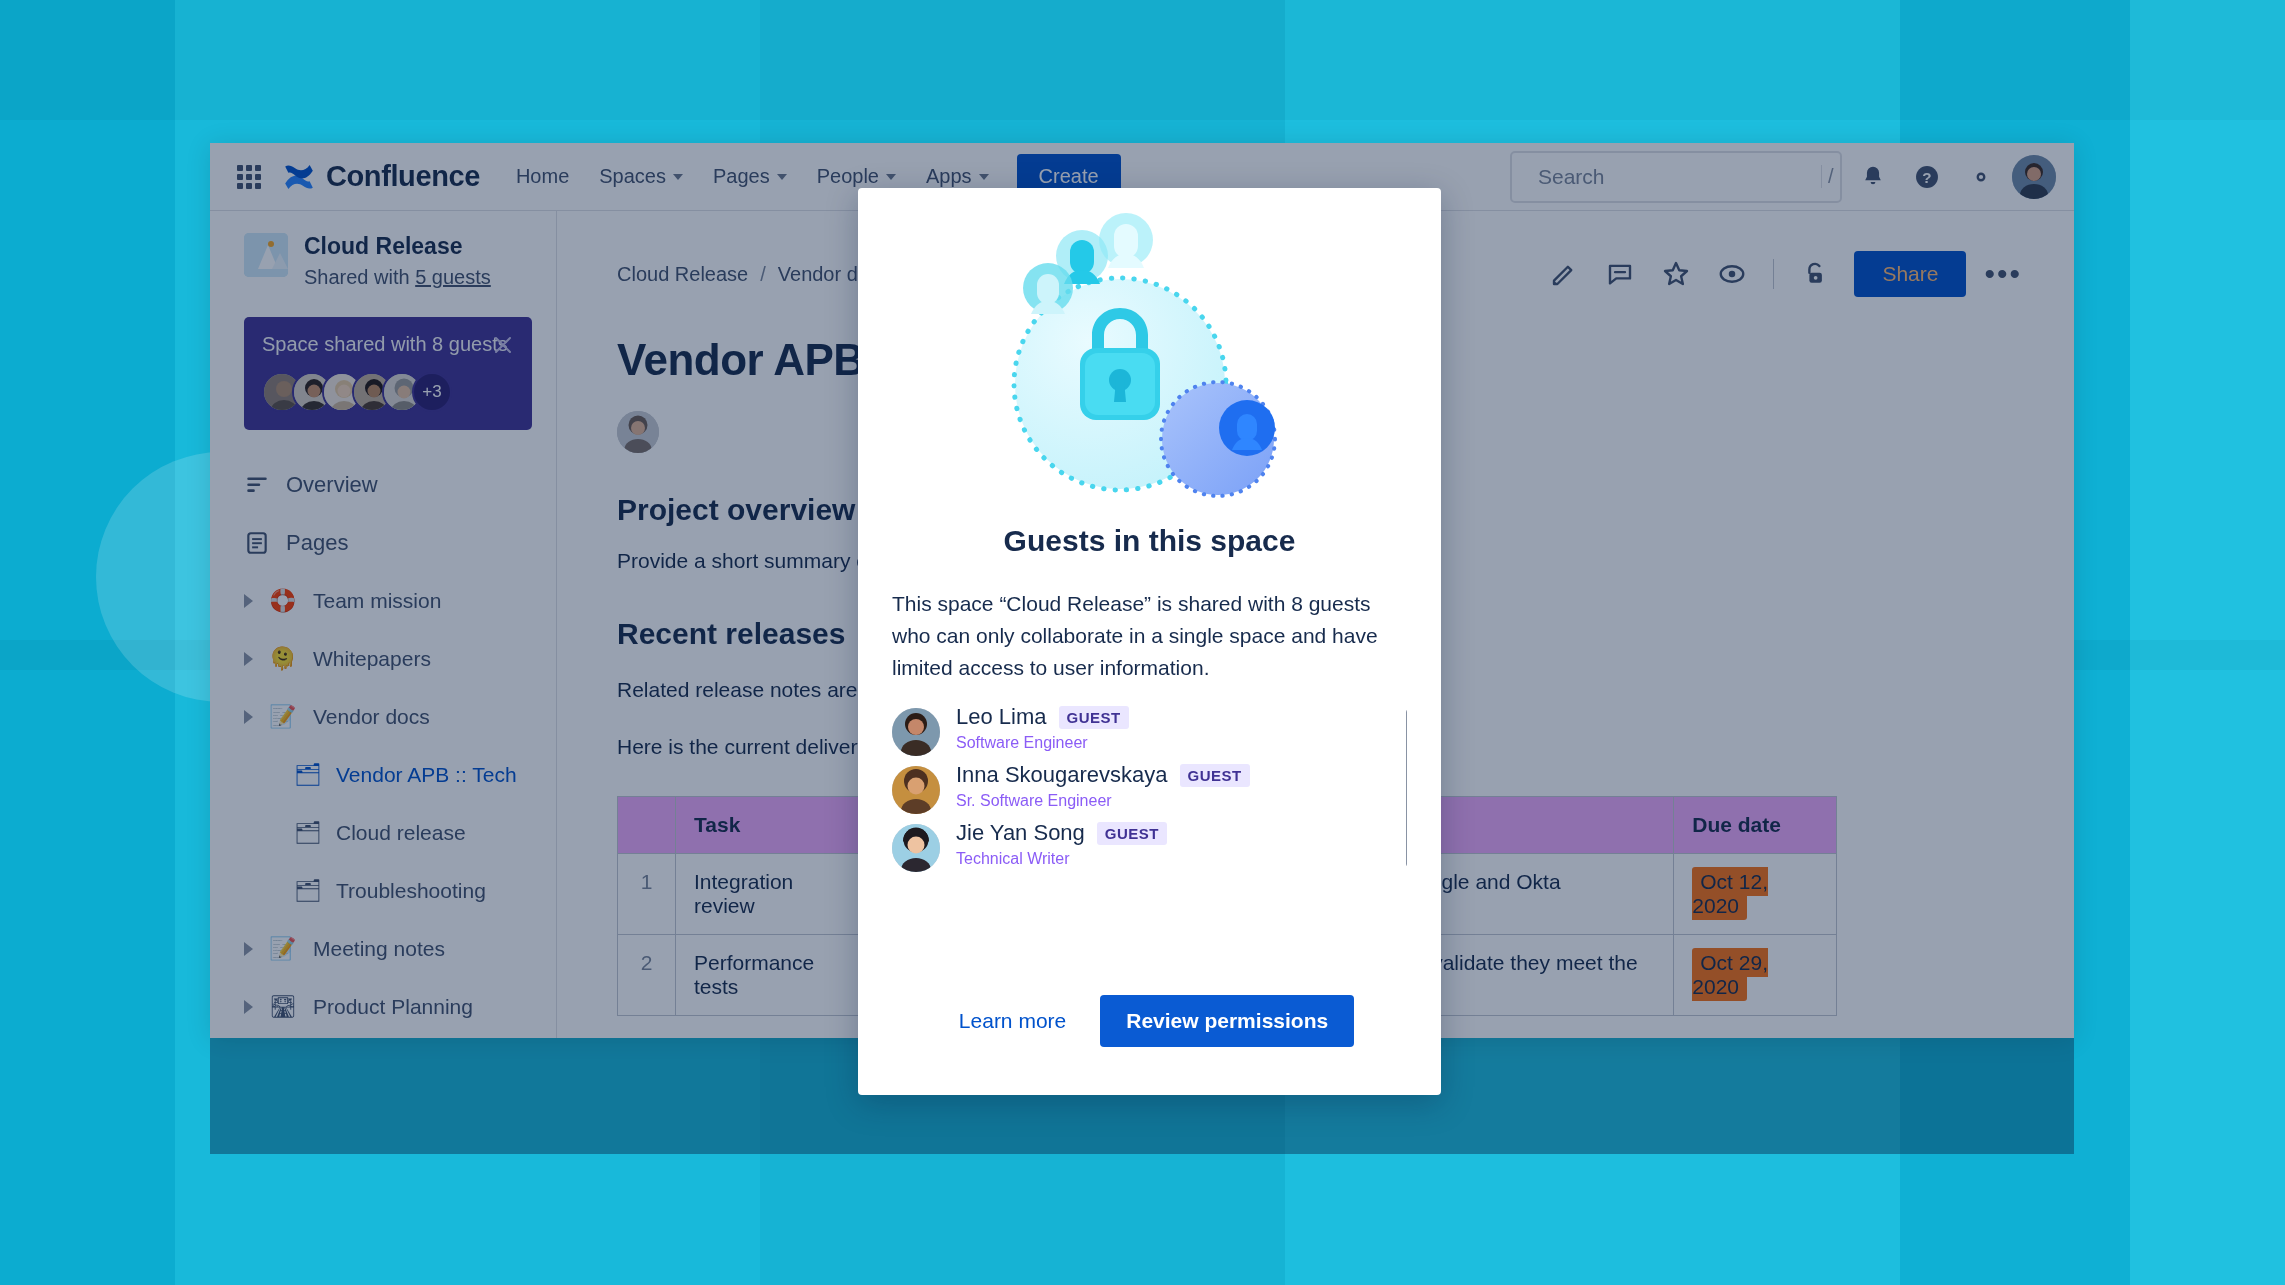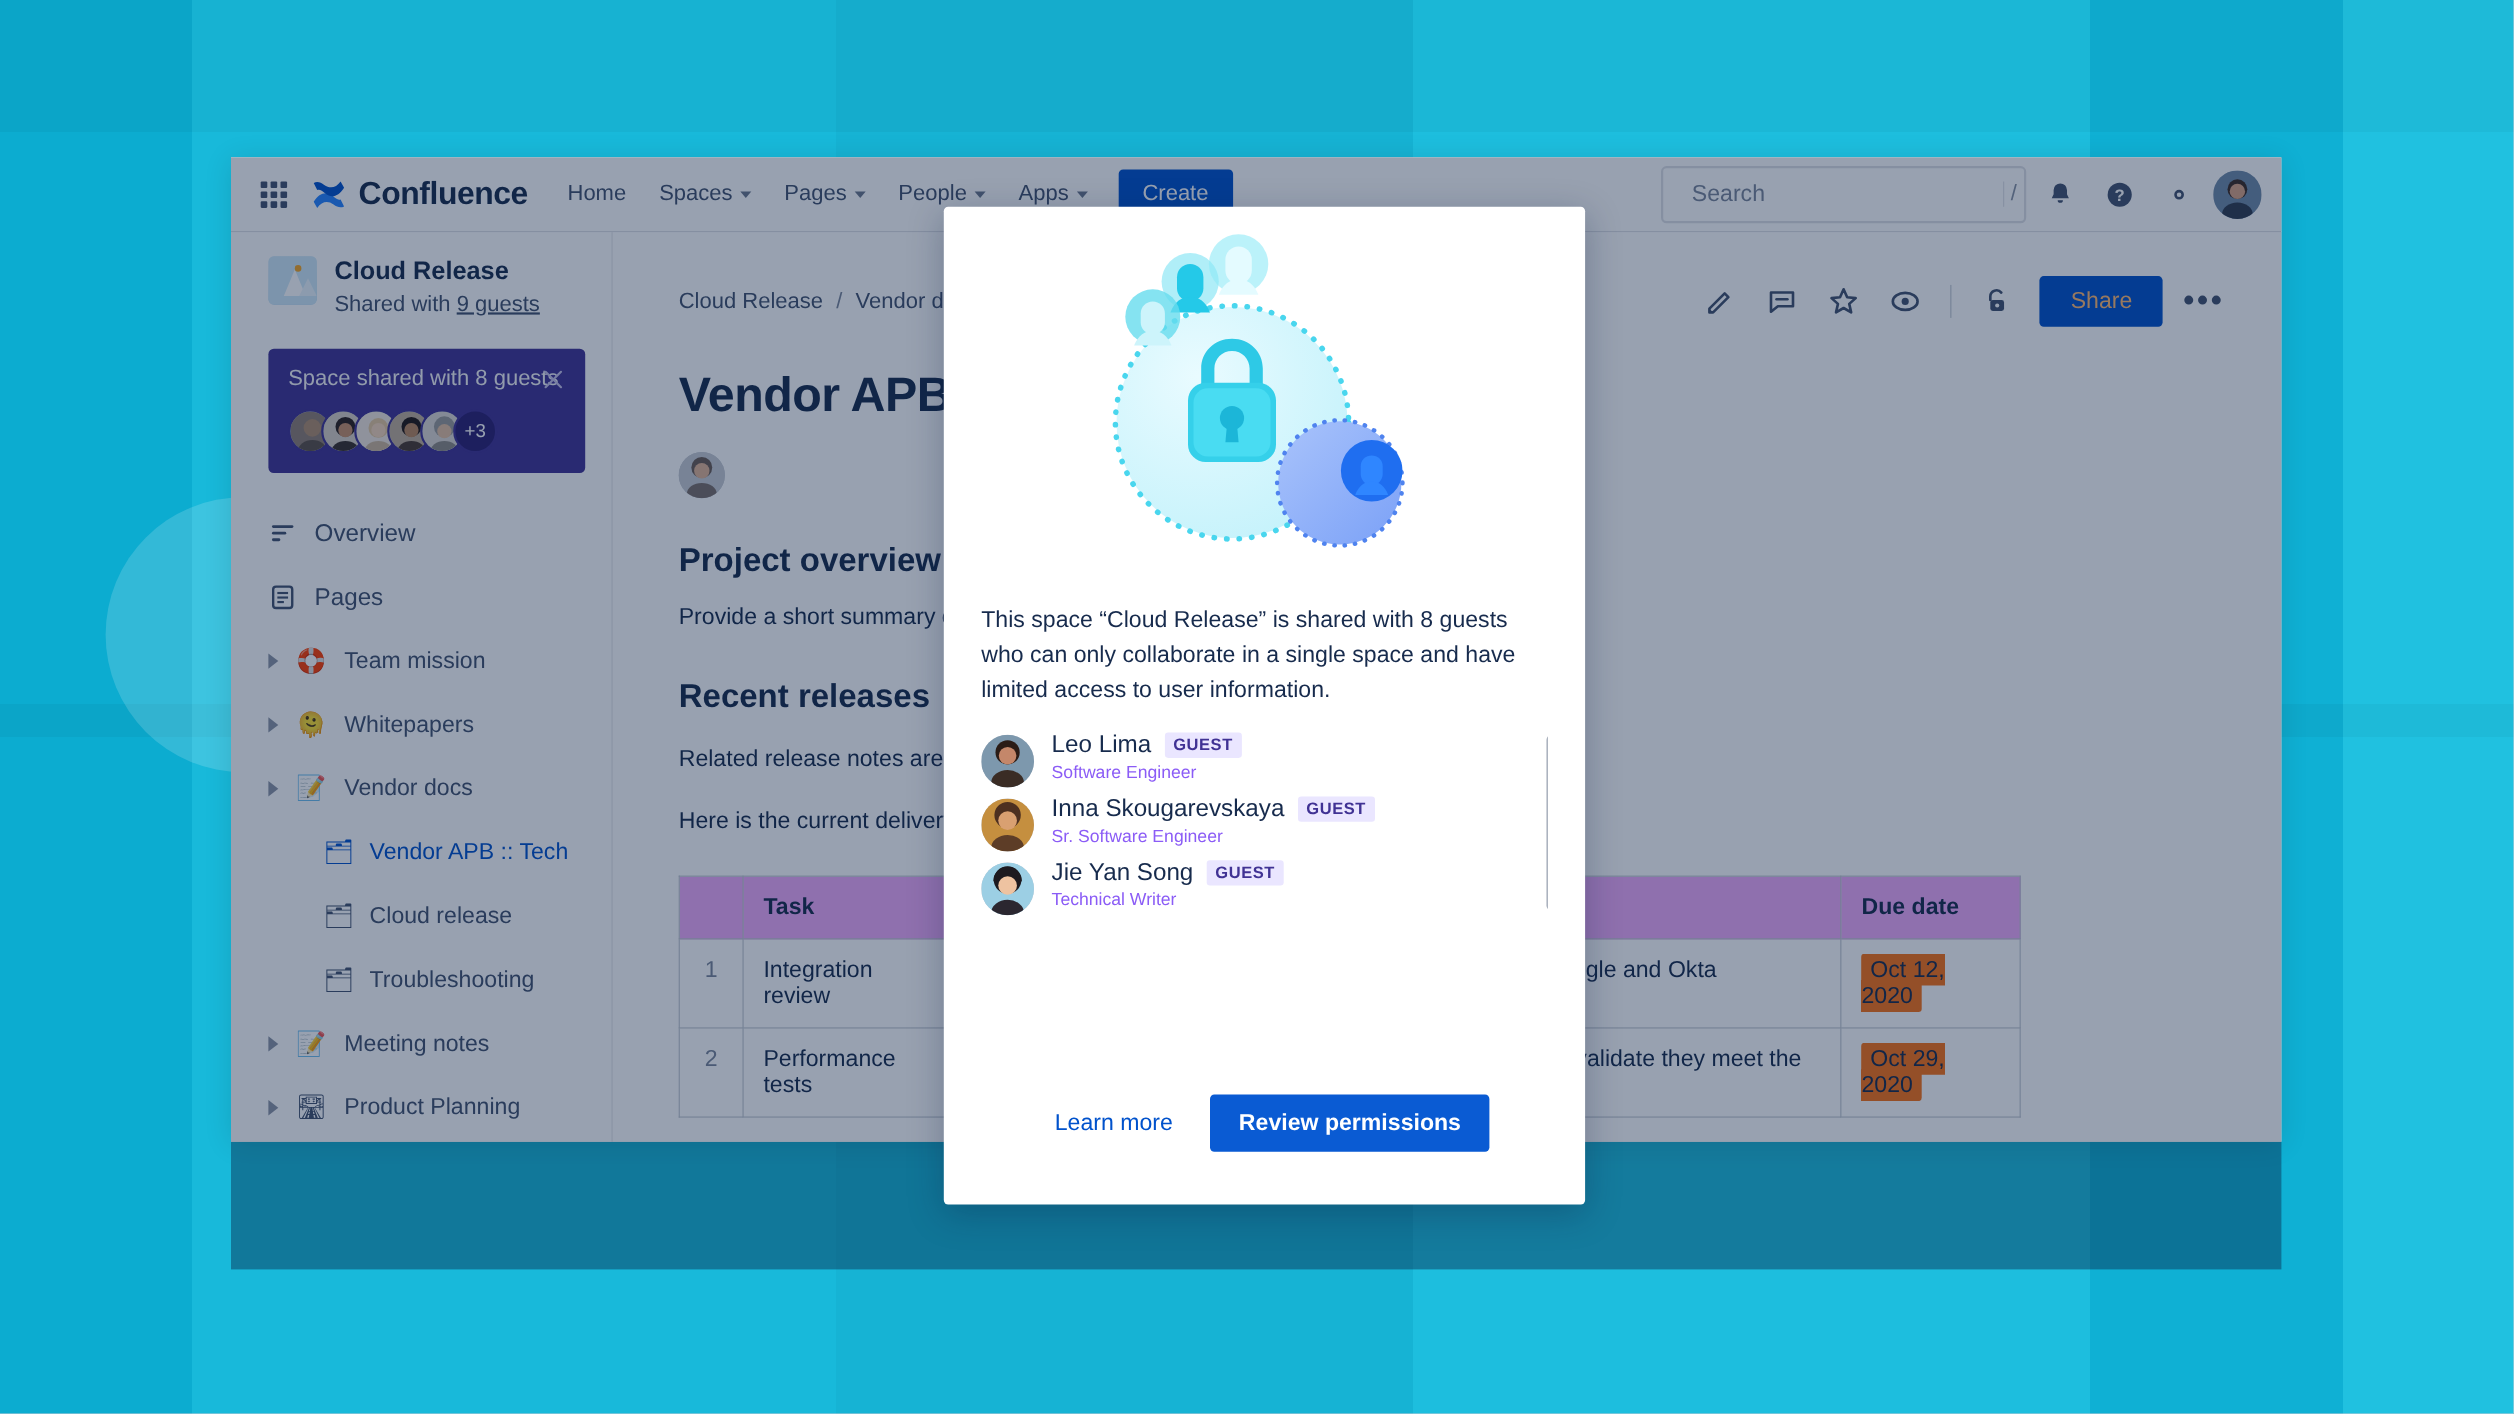--- a/index.html
+++ b/index.html
@@ -393,21 +393,21 @@
           <svg viewBox="0 0 44 44" width="44" height="44">
             <rect width="44" height="44" fill="#cfe9f8"></rect>
             <polygon points="14,36 24,12 34,36" fill="#fff"></polygon>
             <polygon points="28,36 36,20 44,36" fill="#eaf4fb"></polygon>
             <circle cx="27" cy="11" r="3" fill="#f5a623"></circle>
           </svg>
         </div>
         <div>
           <div class="space-title">Cloud Release</div>
           <div class="space-sub">
-            <span>Shared with </span><u>9 guests</u>
+            <span>Shared with </span><u>5 guests</u>
           </div>
         </div>
       </div>
 
       <div class="guest-banner">
         <div class="guest-banner-title">Space shared with 8 guests</div>
         <div class="guest-banner-close">
           <svg width="24" height="24" viewBox="0 0 24 24">
             <line x1="5" y1="5" x2="19" y2="19" stroke="#c7c2e8" stroke-width="2" stroke-linecap="round"></line>
             <line x1="19" y1="5" x2="5" y2="19" stroke="#c7c2e8" stroke-width="2" stroke-linecap="round"></line>
@@ -697,20 +697,21 @@
       </g>
 
       <circle cx="360" cy="251" r="56" fill="url(#gbl)"></circle>
       <circle cx="360" cy="251" r="57" fill="none" stroke="#4f83ef" stroke-width="4" stroke-linecap="round" stroke-dasharray="0.4 9"></circle>
       <circle cx="389" cy="240" r="28" fill="#1f6ef0"></circle>
       <path d="M389 226a10 10 0 0 1 10 10v7a10 10 0 0 1-20 0v-7a10 10 0 0 1 10-10z" fill="#2f86ff"></path>
       <path d="M374 262c3-8 8-12 15-12s12 4 15 12z" fill="#2f86ff"></path>
     </svg>
   </div>
 
+  <div class="modal-title">Guests in this space</div>
 
   <div class="modal-desc">This space “Cloud Release” is shared with 8 guests who can only collaborate in a single space and have limited access to user information.</div>
 
   <div class="guest-list">
     <div class="modal-scrollbar"></div>
 
     <div class="guest-item">
       <div class="avatar-img">
         <svg viewBox="0 0 48 48" width="48" height="48">
           <rect width="48" height="48" fill="#7d98ad"></rect>

